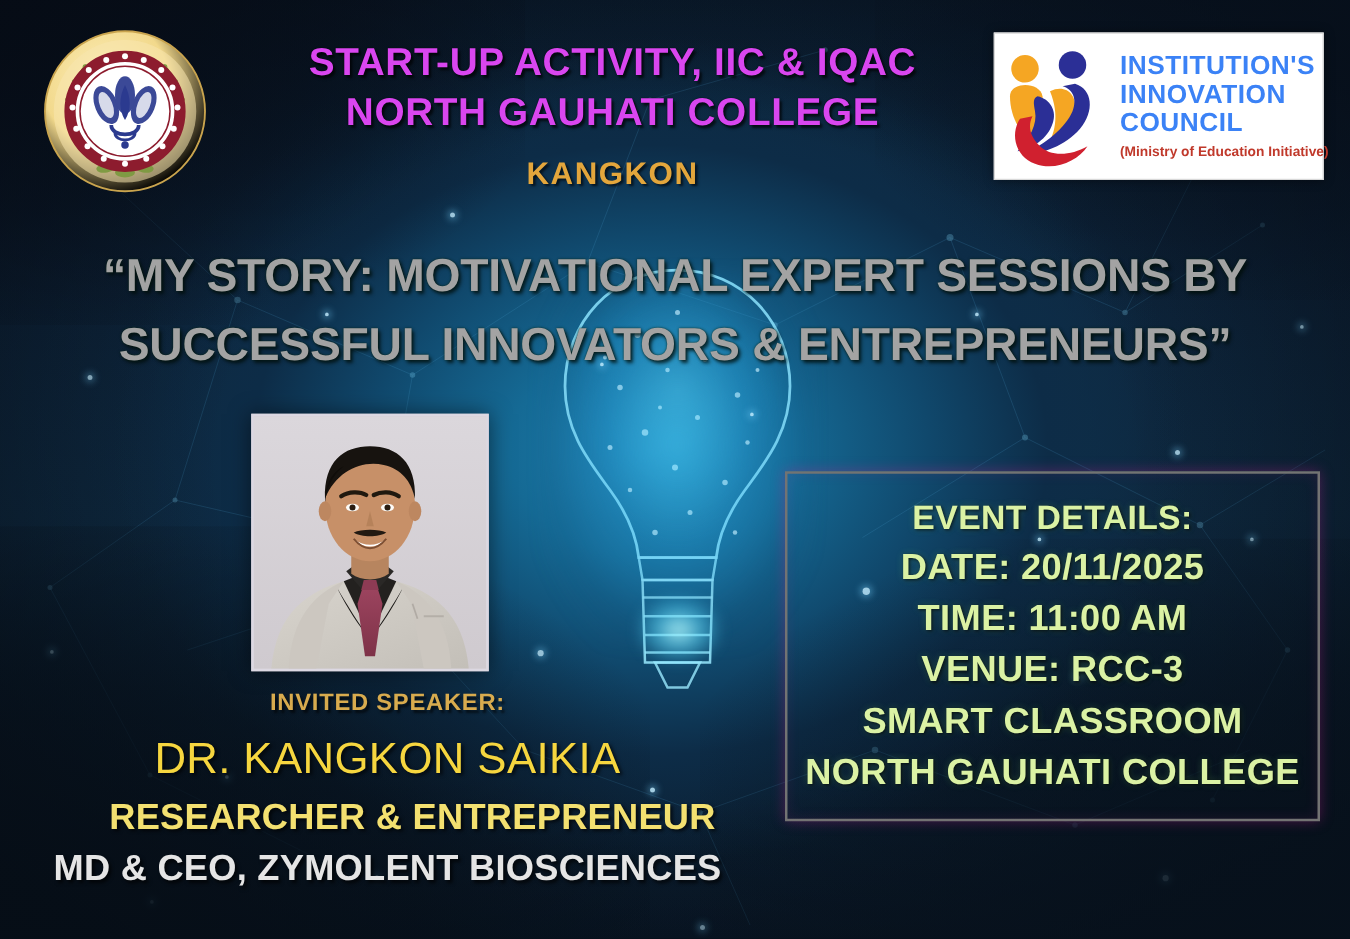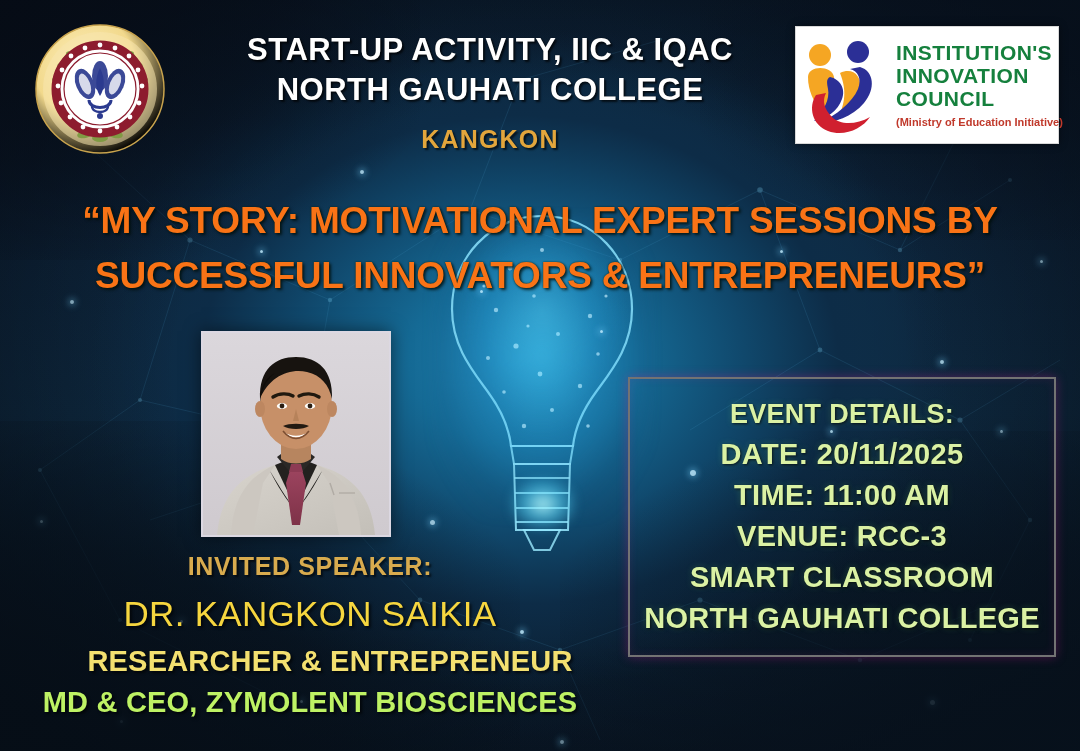--- a/index.html
+++ b/index.html
@@ -85,42 +85,42 @@
     position: absolute; left: 795px; top: 26px;
     width: 262px; height: 116px;
     background: #ffffff;
     border: 1px solid #d8d8d8;
     box-shadow: 0 0 8px rgba(0,0,0,0.45);
     display: flex; align-items: center;
   }
   .iic-mark { width: 92px; height: 104px; flex: 0 0 auto; margin-left: 4px; }
   .iic-text { flex: 1 1 auto; padding-left: 4px; }
   .iic-text .ln {
-    color: #15803d;
+    color: #3b82f6;
     font-weight: bold;
     font-size: 21px;
     letter-spacing: .4px;
     line-height: 1.08;
     white-space: nowrap;
   }
   .iic-text .sub {
     color: #c0392b;
     font-weight: bold;
     font-size: 11px;
     margin-top: 5px;
     white-space: nowrap;
   }
 
   .header-text {
     position: absolute;
     left: 175px; top: 30px; width: 630px;
     text-align: center;
   }
   .hdr-line {
-    color: #ffffff;
+    color: #d946ef;
     font-weight: bold;
     font-size: 31px;
     letter-spacing: .5px;
     line-height: 1.28;
     text-shadow: 2px 2px 2px rgba(0,0,0,0.65), 0 0 1px rgba(0,0,0,0.9);
     white-space: nowrap;
   }
   .hdr-presents {
     color: #e3a63c;
     font-weight: bold;
@@ -130,21 +130,21 @@
     text-shadow: 2px 2px 2px rgba(0,0,0,0.65);
   }
 
   
   .title {
     position: absolute;
     left: 12px; top: 194px; width: 1056px;
     text-align: center;
   }
   .title-line {
-    color: #f97316;
+    color: #a3a3a3;
     font-weight: bold;
     font-size: 37px;
     letter-spacing: -0.2px;
     line-height: 1.48;
     text-shadow: 2px 2px 3px rgba(2,14,10,0.75), 0 0 2px rgba(10,40,20,0.9);
     white-space: nowrap;
   }
 
   
   .photo-frame {
@@ -160,21 +160,21 @@
 
   
   .speaker {
     position: absolute;
     left: 0px; top: 552px; width: 620px;
     text-align: center;
   }
   .spk-label {
     color: #d8ab4e;
     font-weight: bold;
-    font-size: 25px;
+    font-size: 19px;
     letter-spacing: .6px;
     text-shadow: 2px 2px 2px rgba(0,0,0,0.6);
   }
   .spk-name {
     color: #f6d63f;
     font-weight: normal;
     font-size: 35px;
     letter-spacing: .3px;
     margin-top: 13px;
     text-shadow: 2px 2px 3px rgba(0,0,0,0.7);
@@ -182,21 +182,21 @@
   .spk-role {
     color: #f3e070;
     font-weight: bold;
     font-size: 29px;
     letter-spacing: .2px;
     margin-top: 11px;
     text-shadow: 2px 2px 3px rgba(0,0,0,0.7);
     padding-left: 40px;
   }
   .spk-company {
-    color: #bef264;
+    color: #e5e5e5;
     font-weight: bold;
     font-size: 29px;
     letter-spacing: .2px;
     margin-top: 8px;
     text-shadow: 2px 2px 3px rgba(0,0,0,0.7);
   }
 
   
   .details-box {
     position: absolute;

